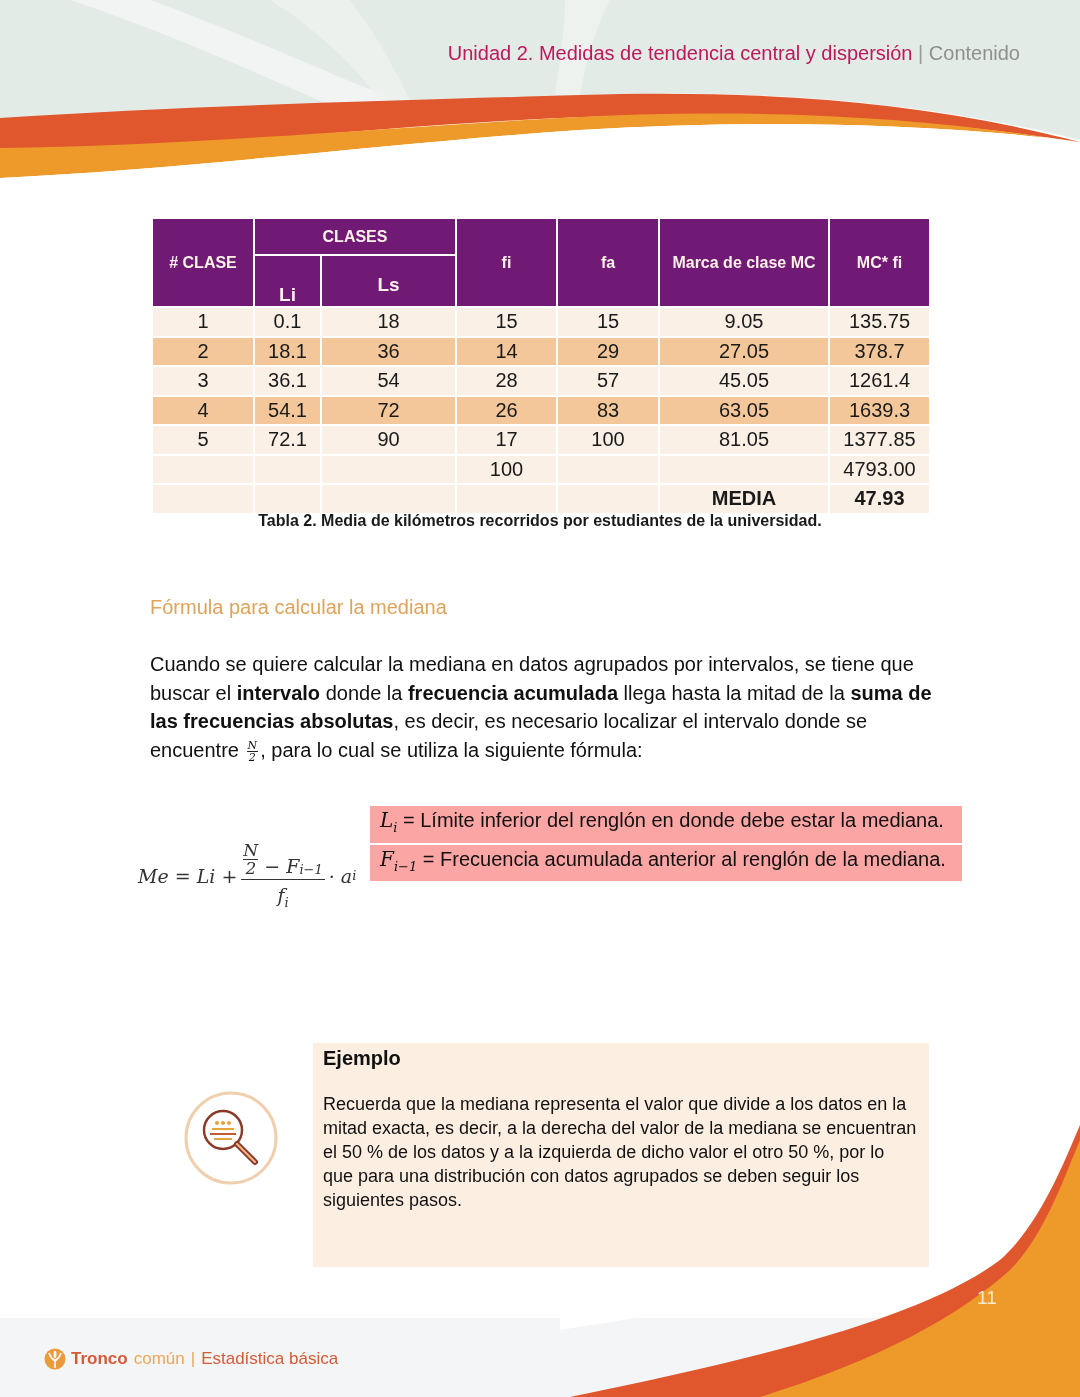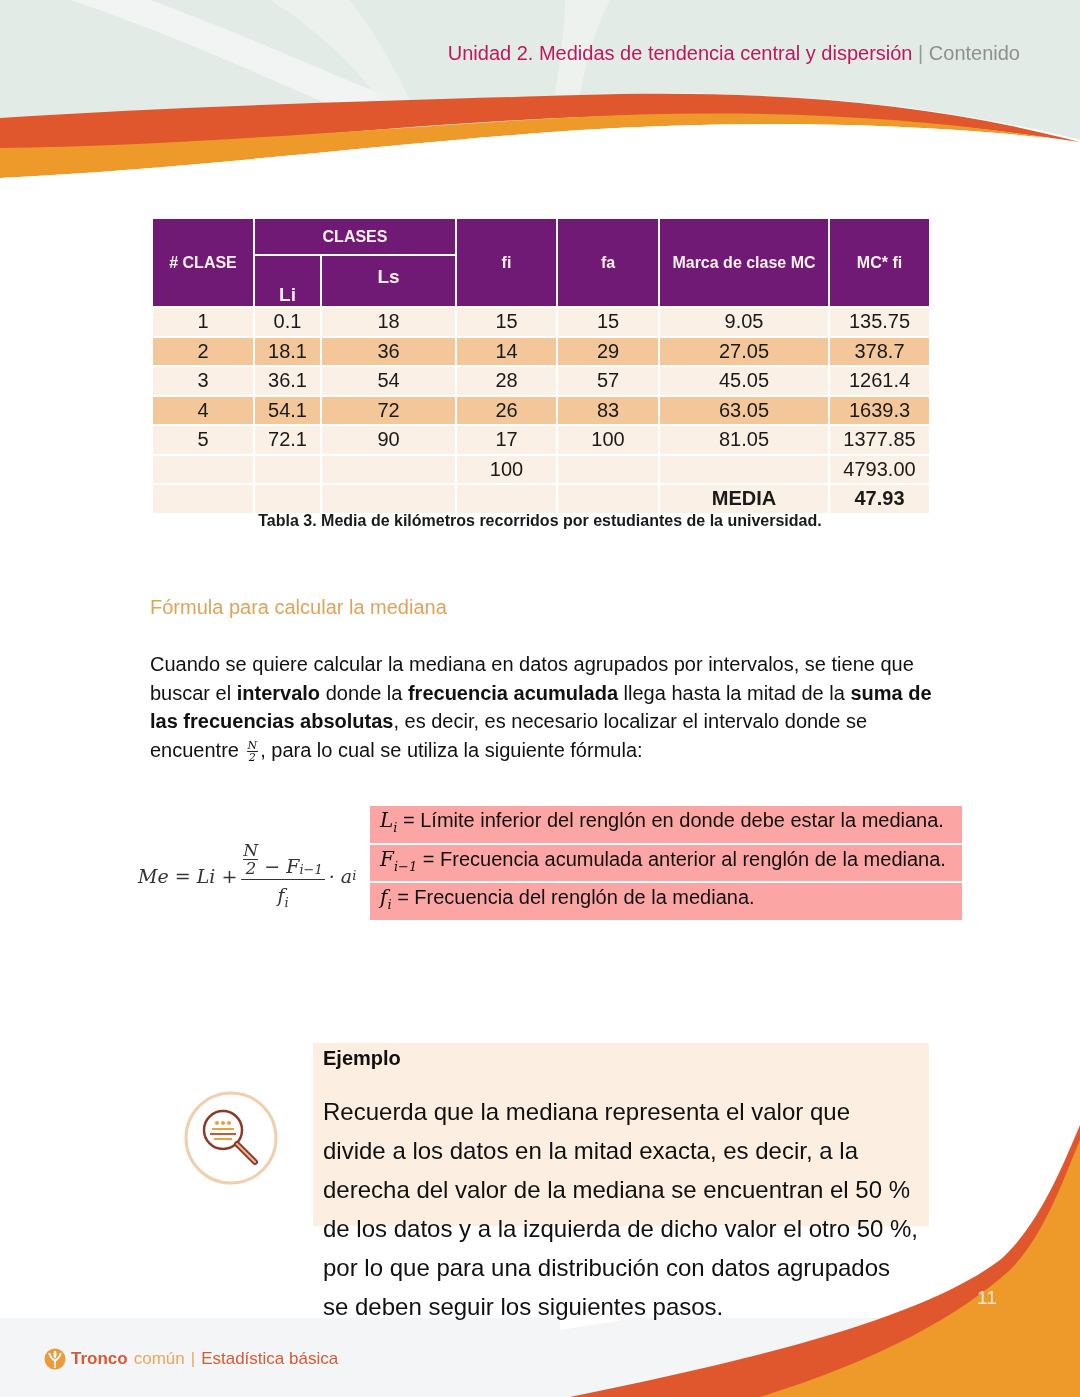--- a/index.html
+++ b/index.html
@@ -71,25 +71,25 @@
     font-size: 20px; line-height: 28.5px; padding: 0 10px; color: #111;
   }
   .def-table .sym { font-family: "DejaVu Serif", serif; font-style: italic; }
   .def-table sub { font-size: 13px; }
 
   
   .icon-circle {
     position: absolute; left: 183px; top: 1090px; width: 96px; height: 96px; z-index: 2;
   }
   .example-box {
-    position: absolute; left: 313px; top: 1043px; width: 616px; height: 183px; z-index: 2;
+    position: absolute; left: 313px; top: 1043px; width: 616px; height: 224px; z-index: 2;
     background: #fcefe2; padding: 1px 10px 0 10px;
   }
   .example-title { font-size: 20px; font-weight: bold; line-height: 28px; margin-bottom: 20px; color: #111; }
-  .example-text { font-size: 24px; line-height: 39px; color: #111; }
+  .example-text { font-size: 18px; line-height: 24px; color: #111; }
 
   .page-number {
     position: absolute; left: 977px; top: 1287px; z-index: 3;
     font-size: 19px; color: #fbe9d0;
   }
   .footer-brand {
     position: absolute; left: 44px; top: 1348px; z-index: 3;
     display: flex; align-items: center; font-size: 17px; white-space: nowrap;
   }
   .footer-brand .tronco { font-weight: bold; color: #d55a36; margin-left: 5px; }
@@ -135,21 +135,21 @@
     <tr style="height:37px">
       <th rowspan="2"># CLASE</th>
       <th colspan="2">CLASES</th>
       <th rowspan="2">fi</th>
       <th rowspan="2">fa</th>
       <th rowspan="2">Marca de clase MC</th>
       <th rowspan="2">MC*  fi</th>
     </tr>
     <tr style="height:52px">
       <th class="big" style="vertical-align:bottom;padding-bottom:0">Li</th>
-      <th class="big" style="vertical-align:bottom;padding-bottom:18px">Ls</th>
+      <th class="big" style="vertical-align:bottom;padding-bottom:10px">Ls</th>
     </tr>
   </thead>
   <tbody id="table-body">
     <tr class="odd">
         <td>1</td>
         <td>0.1</td>
         <td>18</td>
         <td>15</td>
         <td>15</td>
         <td>9.05</td>
@@ -205,21 +205,21 @@
         <td></td>
         <td></td>
       <td></td>
         <td></td>
       <td class="bold">MEDIA</td>
       <td class="bold">47.93</td>
     </tr>
   </tbody>
 </table>
 
-<div class="caption">Tabla 3. Media de kilómetros recorridos por estudiantes de la universidad.</div>
+<div class="caption">Tabla 2. Media de kilómetros recorridos por estudiantes de la universidad.</div>
 
 <div class="section-title">Fórmula para calcular la mediana</div>
 
 <p class="paragraph"><span>Cuando se quiere calcular la mediana en datos agrupados por intervalos, se tiene que buscar el </span><b>intervalo</b><span> donde la </span><b>frecuencia acumulada</b><span> llega hasta la mitad de la </span><b>suma de las frecuencias absolutas</b><span>, es decir, es necesario localizar el intervalo donde se encuentre </span><span class="frac"><span class="num">N</span><span class="den">2</span></span><span>, para lo cual se utiliza la siguiente fórmula:</span></p>
 
 <div class="formula">
   <span>Me = Li +</span>
   <span class="ffrac">
     <span class="top">
       <span class="n2">
@@ -236,23 +236,20 @@
 </div>
 
 <table class="def-table">
   <tbody id="def-body">
       <tr>
         <td><span class="sym">L</span><sub class="sym">i</sub><span> = Límite inferior del renglón en donde debe estar la mediana.</span></td>
       </tr>
       <tr>
         <td><span class="sym">F</span><sub class="sym">i−1</sub><span> = Frecuencia acumulada anterior al renglón de la mediana.</span></td>
       </tr>
-      <tr>
-        <td><span class="sym">f</span><sub class="sym">i</sub><span> = Frecuencia del renglón de la mediana.</span></td>
-      </tr>
     </tbody>
 </table>
 
 <svg class="icon-circle" viewBox="0 0 96 96">
   <circle cx="48" cy="48" r="45" fill="#ffffff" stroke="#efcfae" stroke-width="3"></circle>
   <circle cx="40" cy="40" r="19" fill="none" stroke="#8b3a28" stroke-width="2.5"></circle>
   <line x1="54" y1="54" x2="72" y2="72" stroke="#8b3a28" stroke-width="6" stroke-linecap="round"></line>
   <line x1="54" y1="54" x2="72" y2="72" stroke="#f3b98b" stroke-width="2" stroke-linecap="round"></line>
   <circle cx="34" cy="33" r="2" fill="#e9a13b"></circle>
   <circle cx="40" cy="33" r="2" fill="#e9a13b"></circle>

